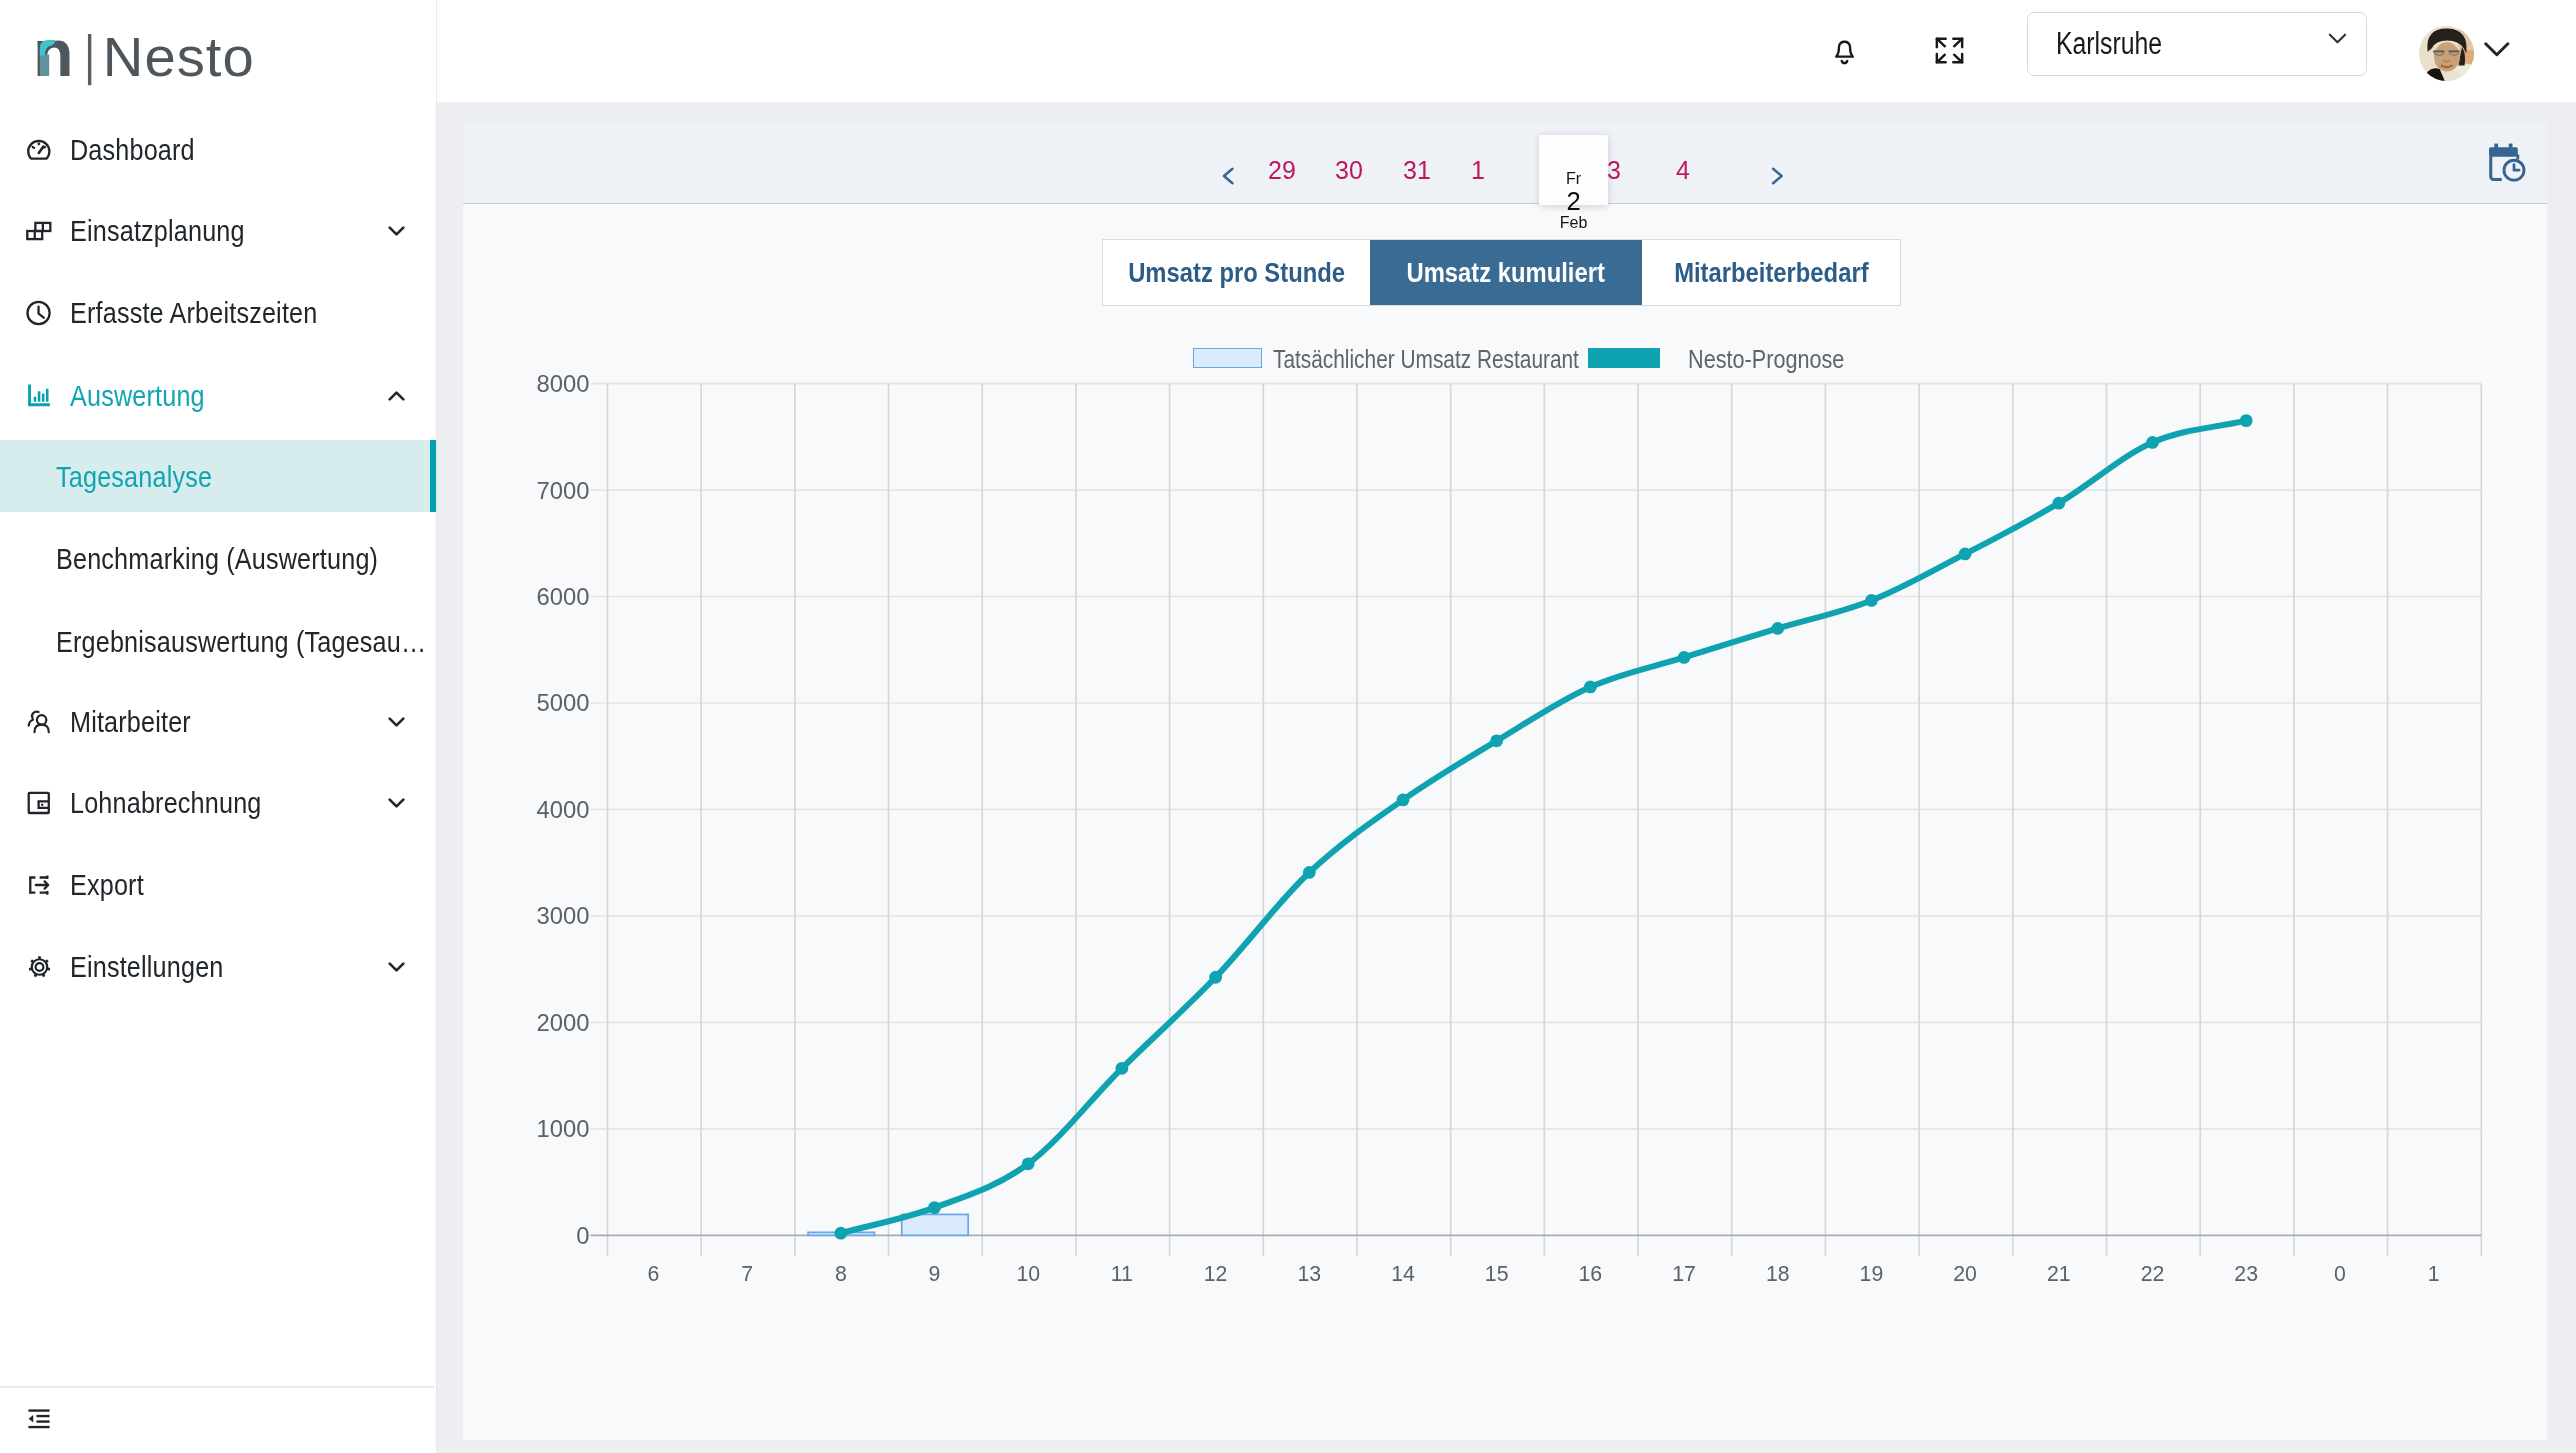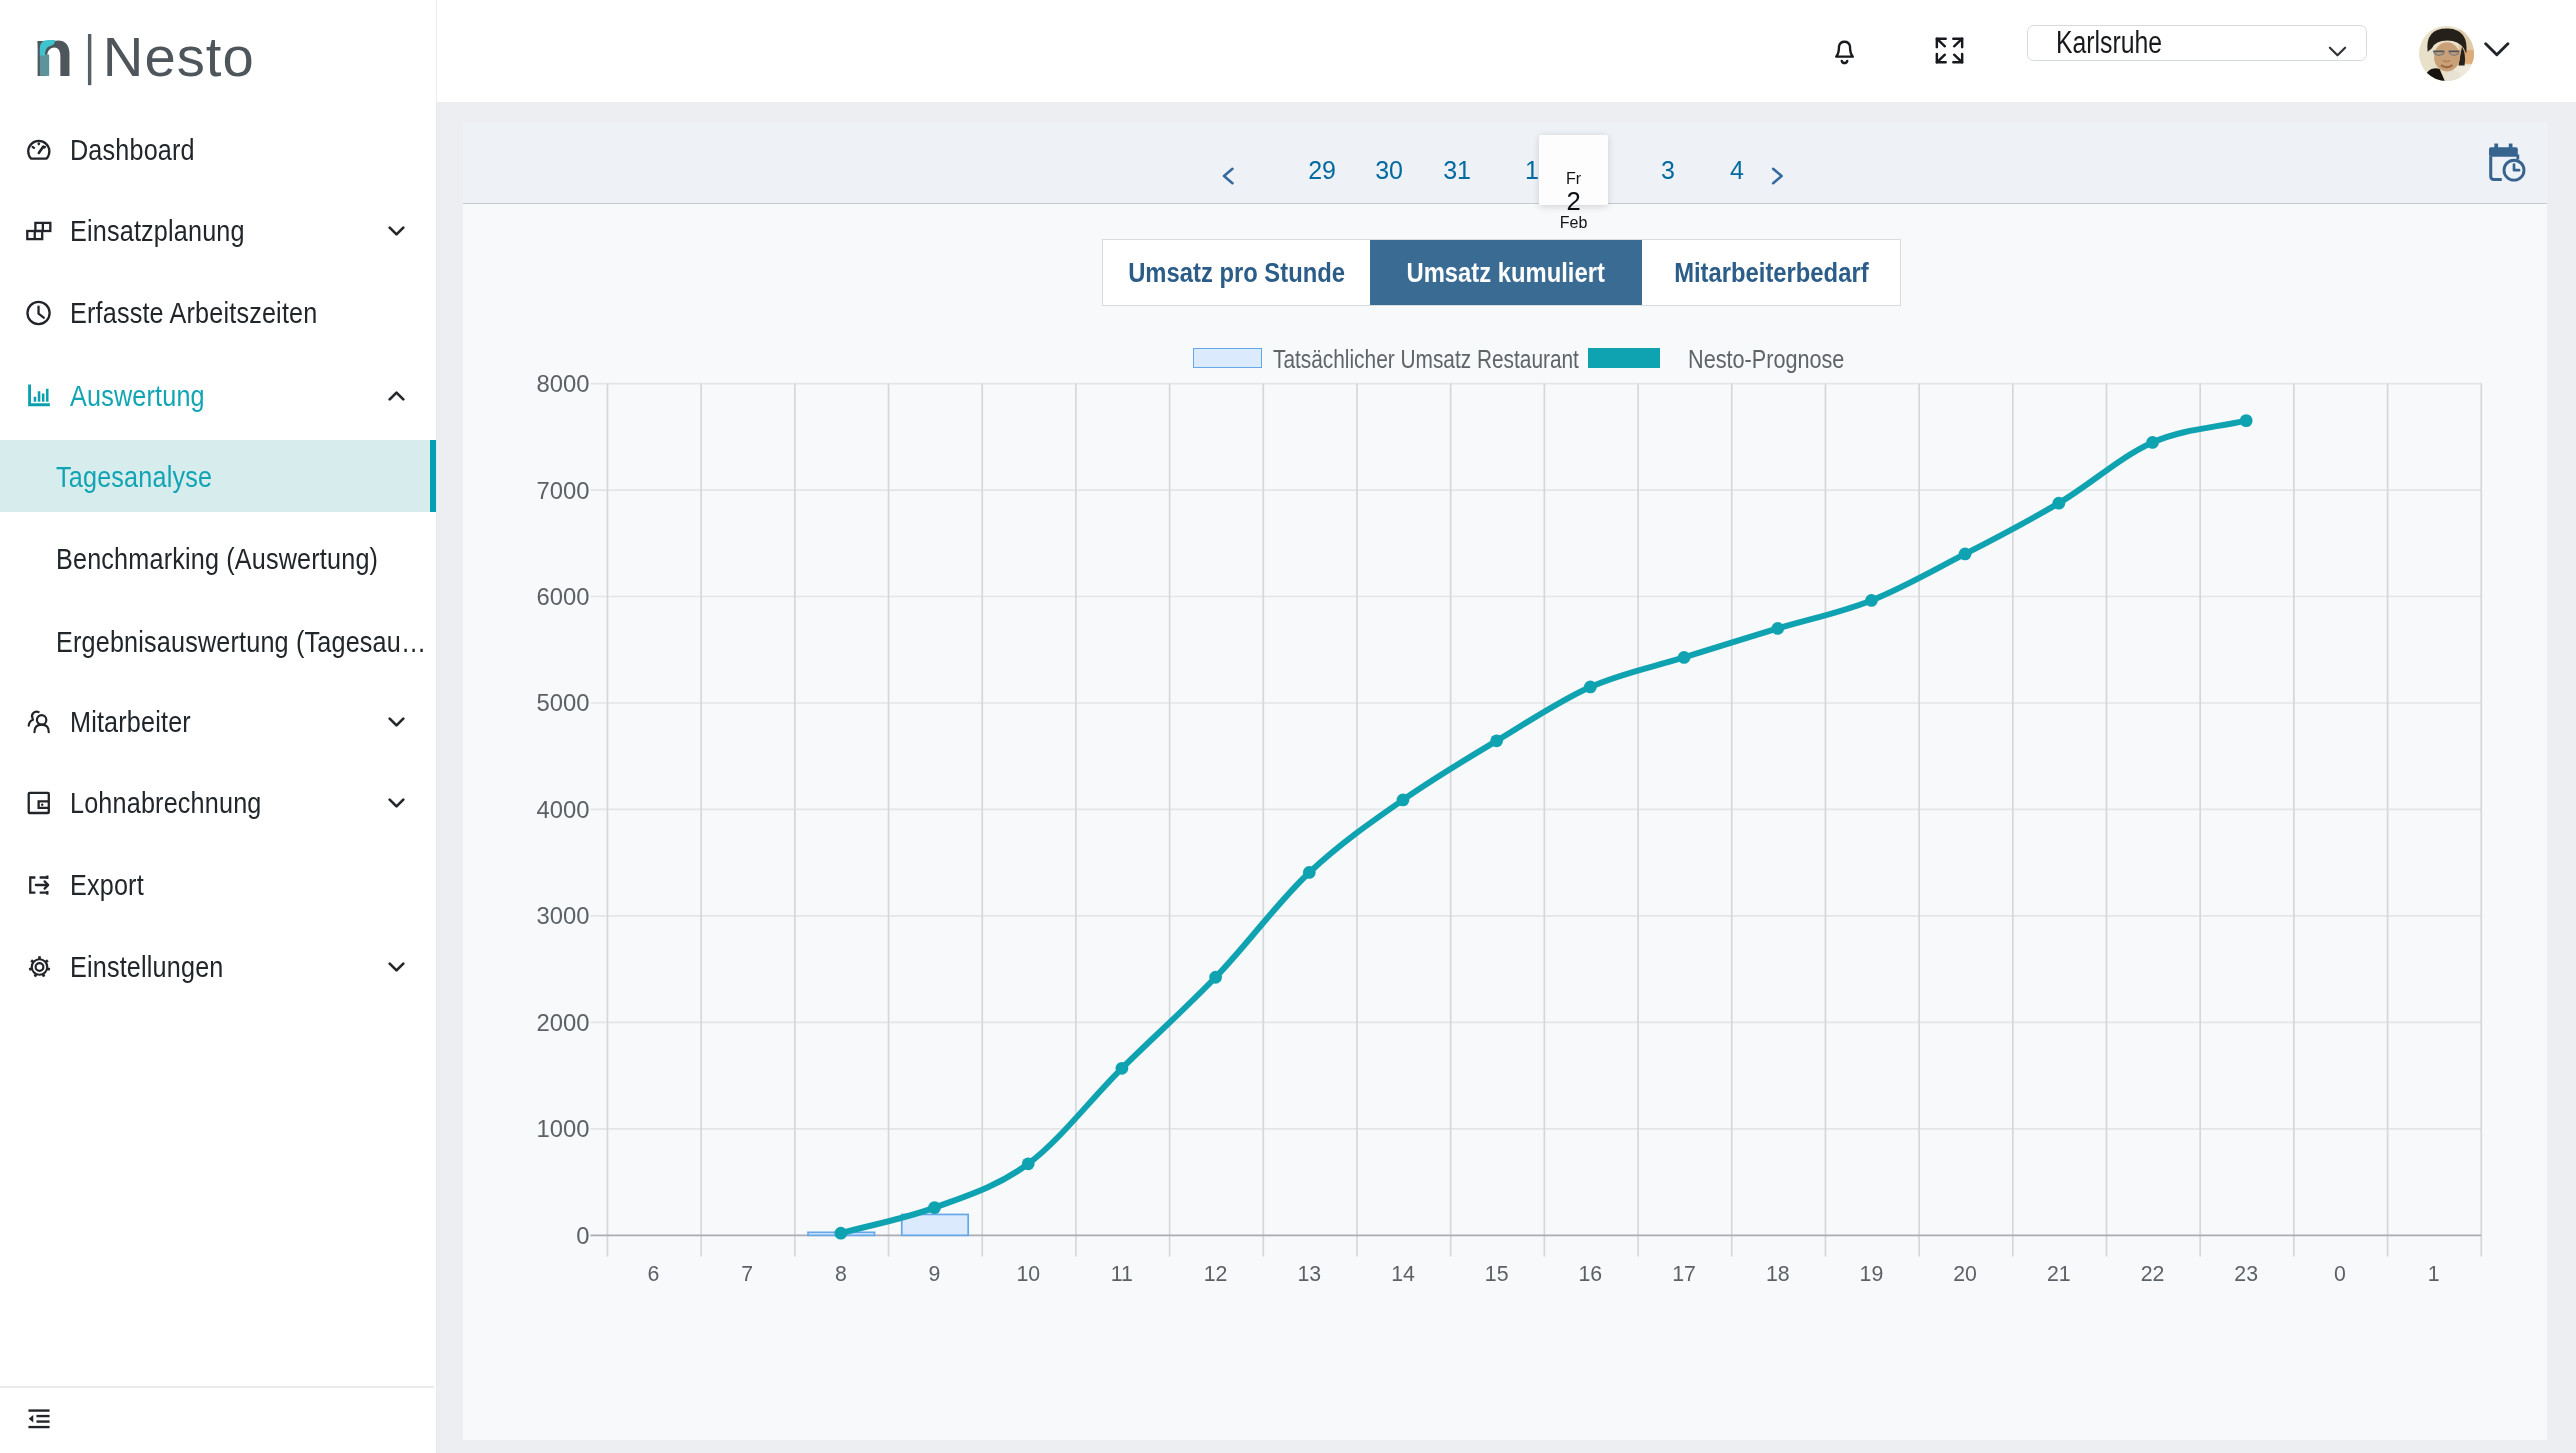--- a/index.html
+++ b/index.html
@@ -11,26 +11,26 @@
   .mitem { position:absolute; left:0; width:436px; height:82px; }
   .mitem .txt { position:absolute; left:70px; top:50%; white-space:nowrap; transform-origin:left center; transform:translateY(-50%) scaleX(0.84); font-size:30px; color:#21262b; letter-spacing:0.2px; }
   .mitem .sub { left:56px; }
   .mitem svg.mi { position:absolute; left:26.4px; top:50%; transform:translateY(-50%); }
   .mitem svg.chev { position:absolute; left:388px; top:50%; transform:translateY(-50%); }
   .active-row { position:absolute; left:0; top:440px; width:436px; height:72px; background:#d7ecec; border-right:6px solid #02a0b0; }
   .teal { color:#11a4b3 !important; }
   .sep { position:absolute; left:0; top:1386px; width:434px; height:1.7px; background:#e9ebed; }
   
   .topbar { position:absolute; left:436px; top:0; width:2140px; height:102px; background:#ffffff; }
-  .select { position:absolute; left:2027px; top:25px; width:340px; height:36px; background:#fff; border:1.7px solid #d7dadd; border-radius:6.8px; z-index:6; }
+  .select { position:absolute; left:2027px; top:12px; width:340px; height:64px; background:#fff; border:1.7px solid #d7dadd; border-radius:6.8px; z-index:6; }
   .select .stxt { position:absolute; left:28px; top:50%; white-space:nowrap; transform-origin:left center; transform:translateY(-50%) scaleX(0.8); font-size:31px; color:#17191c; }
   
   .card { position:absolute; left:463px; top:122px; width:2084px; height:1318px; background:#f8f9fa; }
   .datebar { position:absolute; left:463px; top:122px; width:2084px; height:82px; background:#eef2f6; border-bottom:1.7px solid #c6cbd0; }
-  .dnum { position:absolute; top:129px; height:82px; line-height:82px; font-size:25px; color:#0369a1; text-align:right; width:68px; }
+  .dnum { position:absolute; top:129px; height:82px; line-height:82px; font-size:25px; color:#be185d; text-align:left; width:68px; }
   .selday { position:absolute; left:1539px; top:135px; width:69px; height:70px; background:#fdfdfe; border-radius:1.7px; box-shadow:0 1.7px 7.7px rgba(0,0,0,0.15); z-index:3; text-align:center; }
   .selday .sm { font-size:16px; color:#121416; line-height:18px; }
   .selday .big { font-size:25.6px; color:#0b0d0f; font-weight:400; line-height:26.4px; }
   
   .tabs { position:absolute; left:1102px; top:239px; width:799px; height:67px; background:#ffffff; border:1.7px solid #d9dcde; border-radius:0; overflow:hidden; display:flex; z-index:2; }
   .tab { flex:1; display:flex; align-items:center; justify-content:center; font-size:28px; font-weight:bold; color:#2b5d88; }
   .tab:nth-child(1) { flex:0 0 267px; }
   .tab:nth-child(2) { flex:0 0 272px; }
   .tab span { display:inline-block; transform:scaleX(0.85); white-space:nowrap; }
   .tab.sel { background:#3a6b93; color:#ffffff; }

